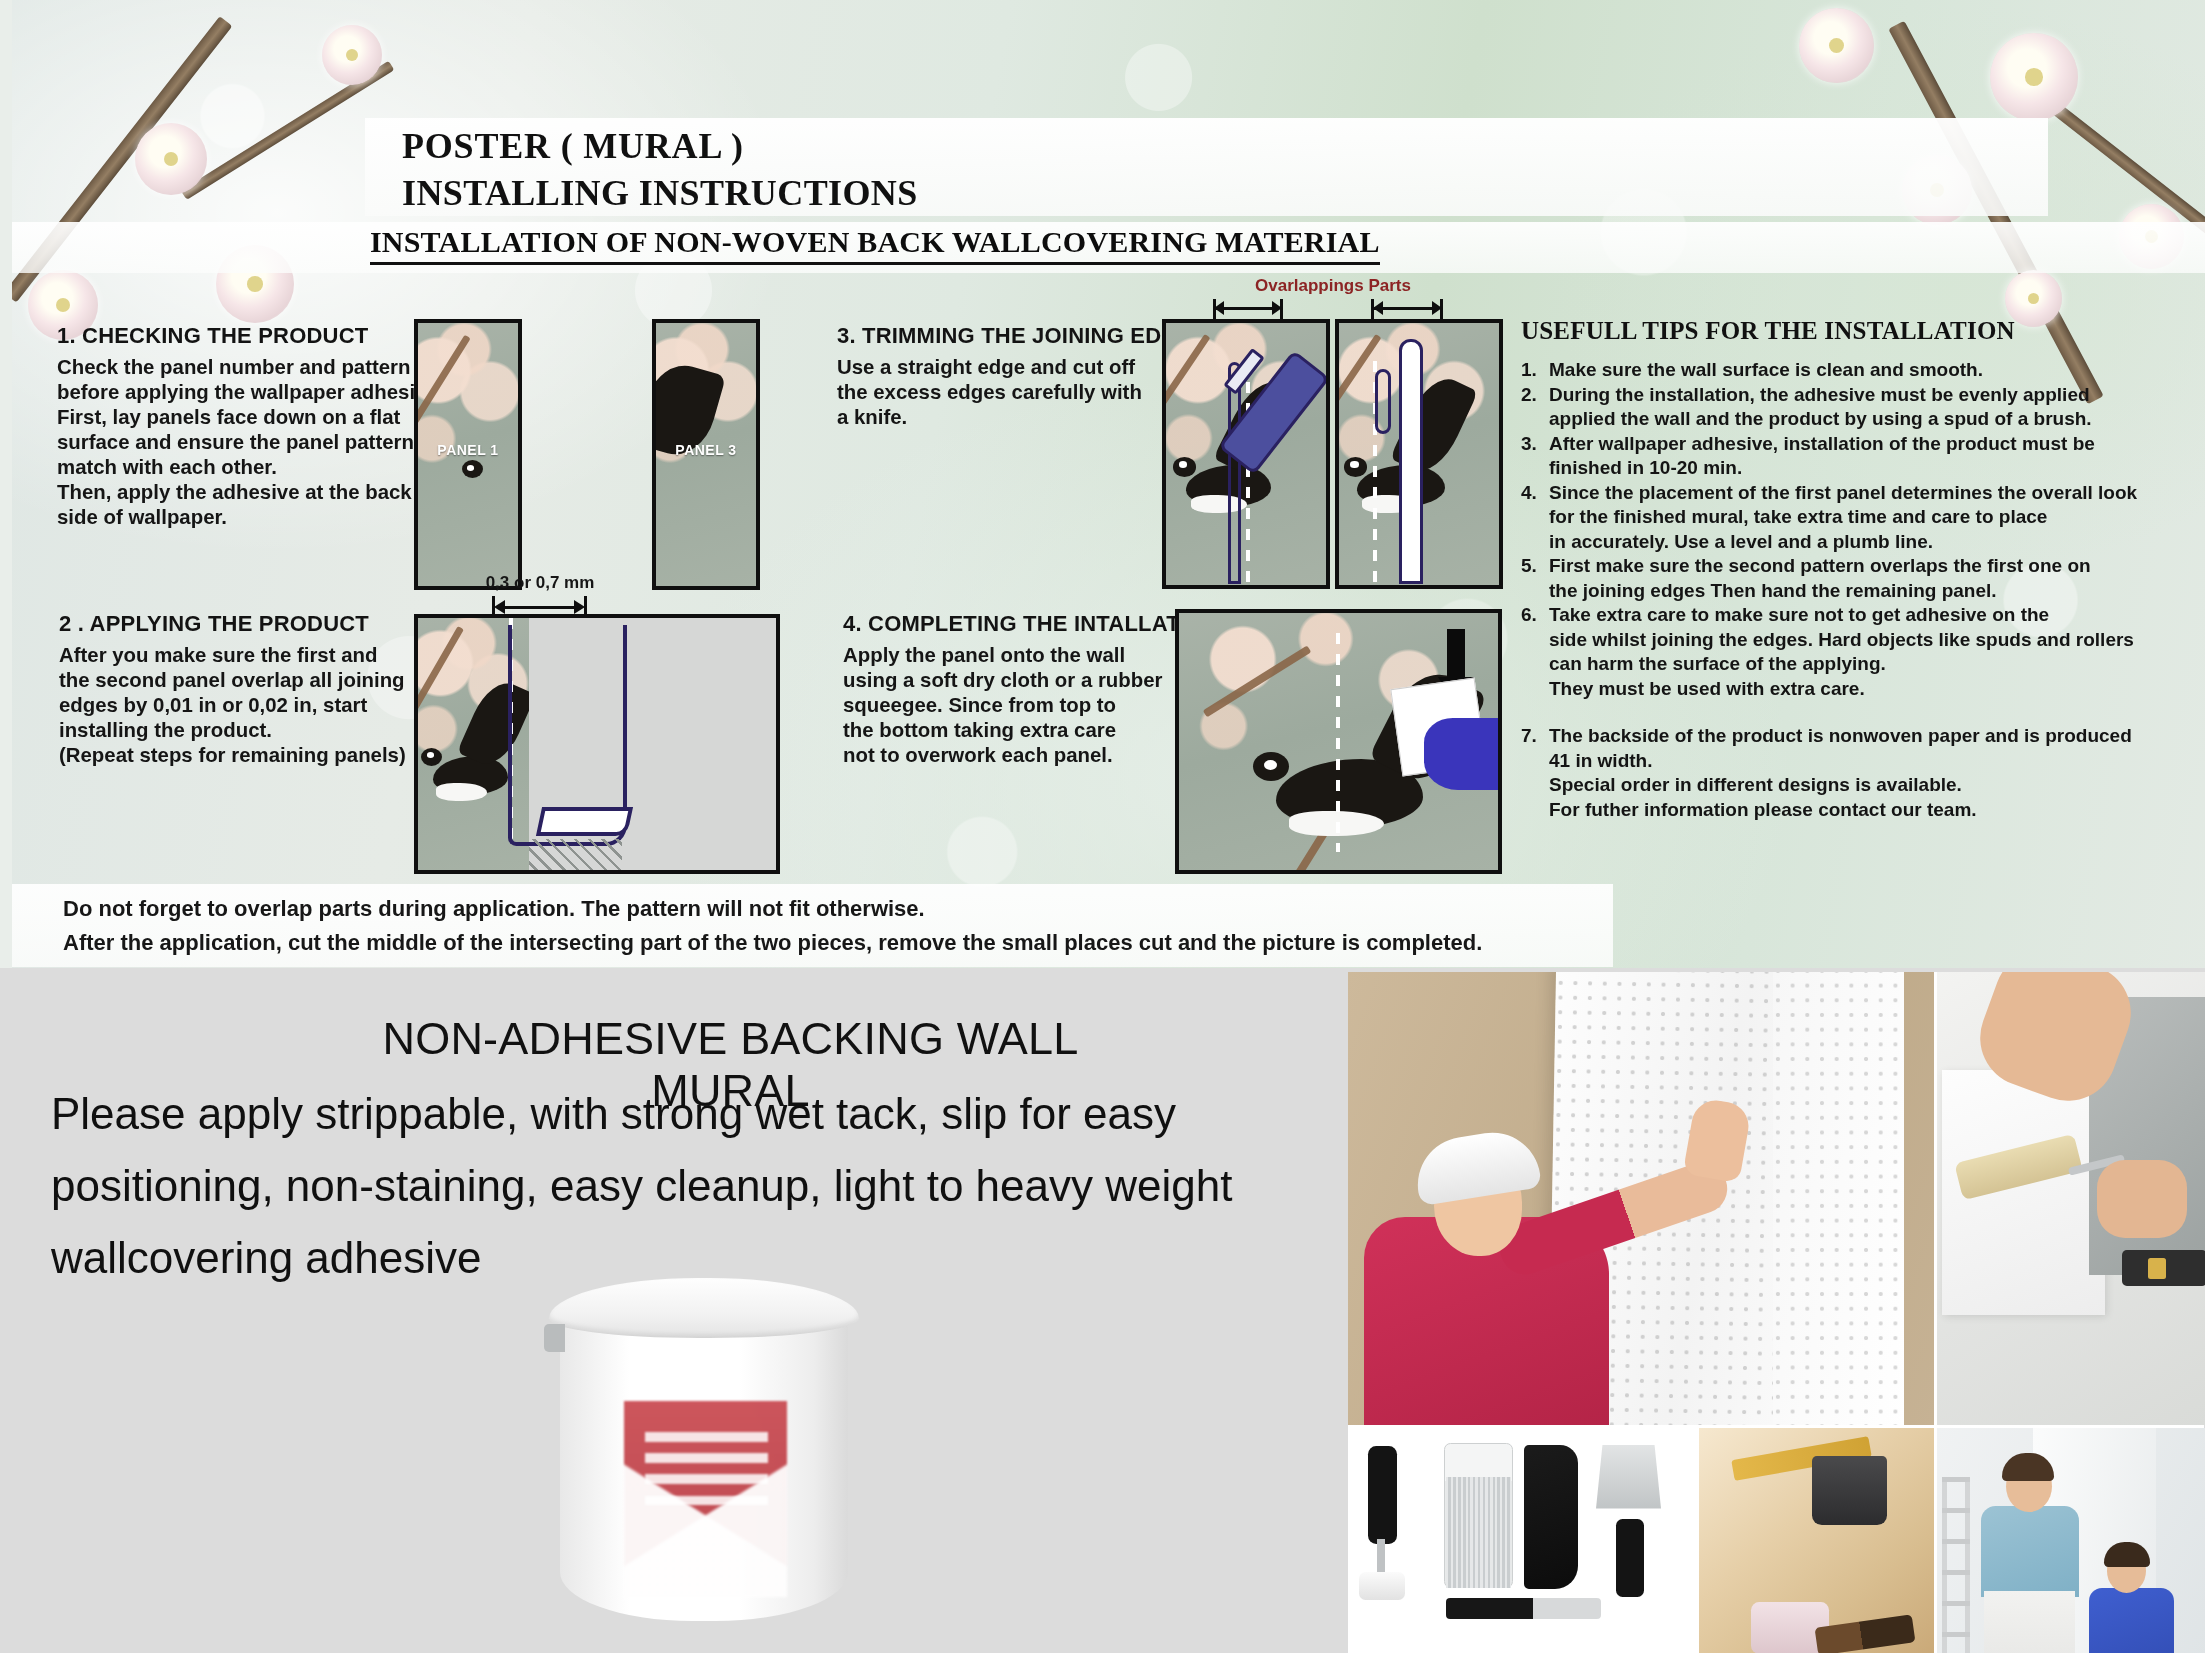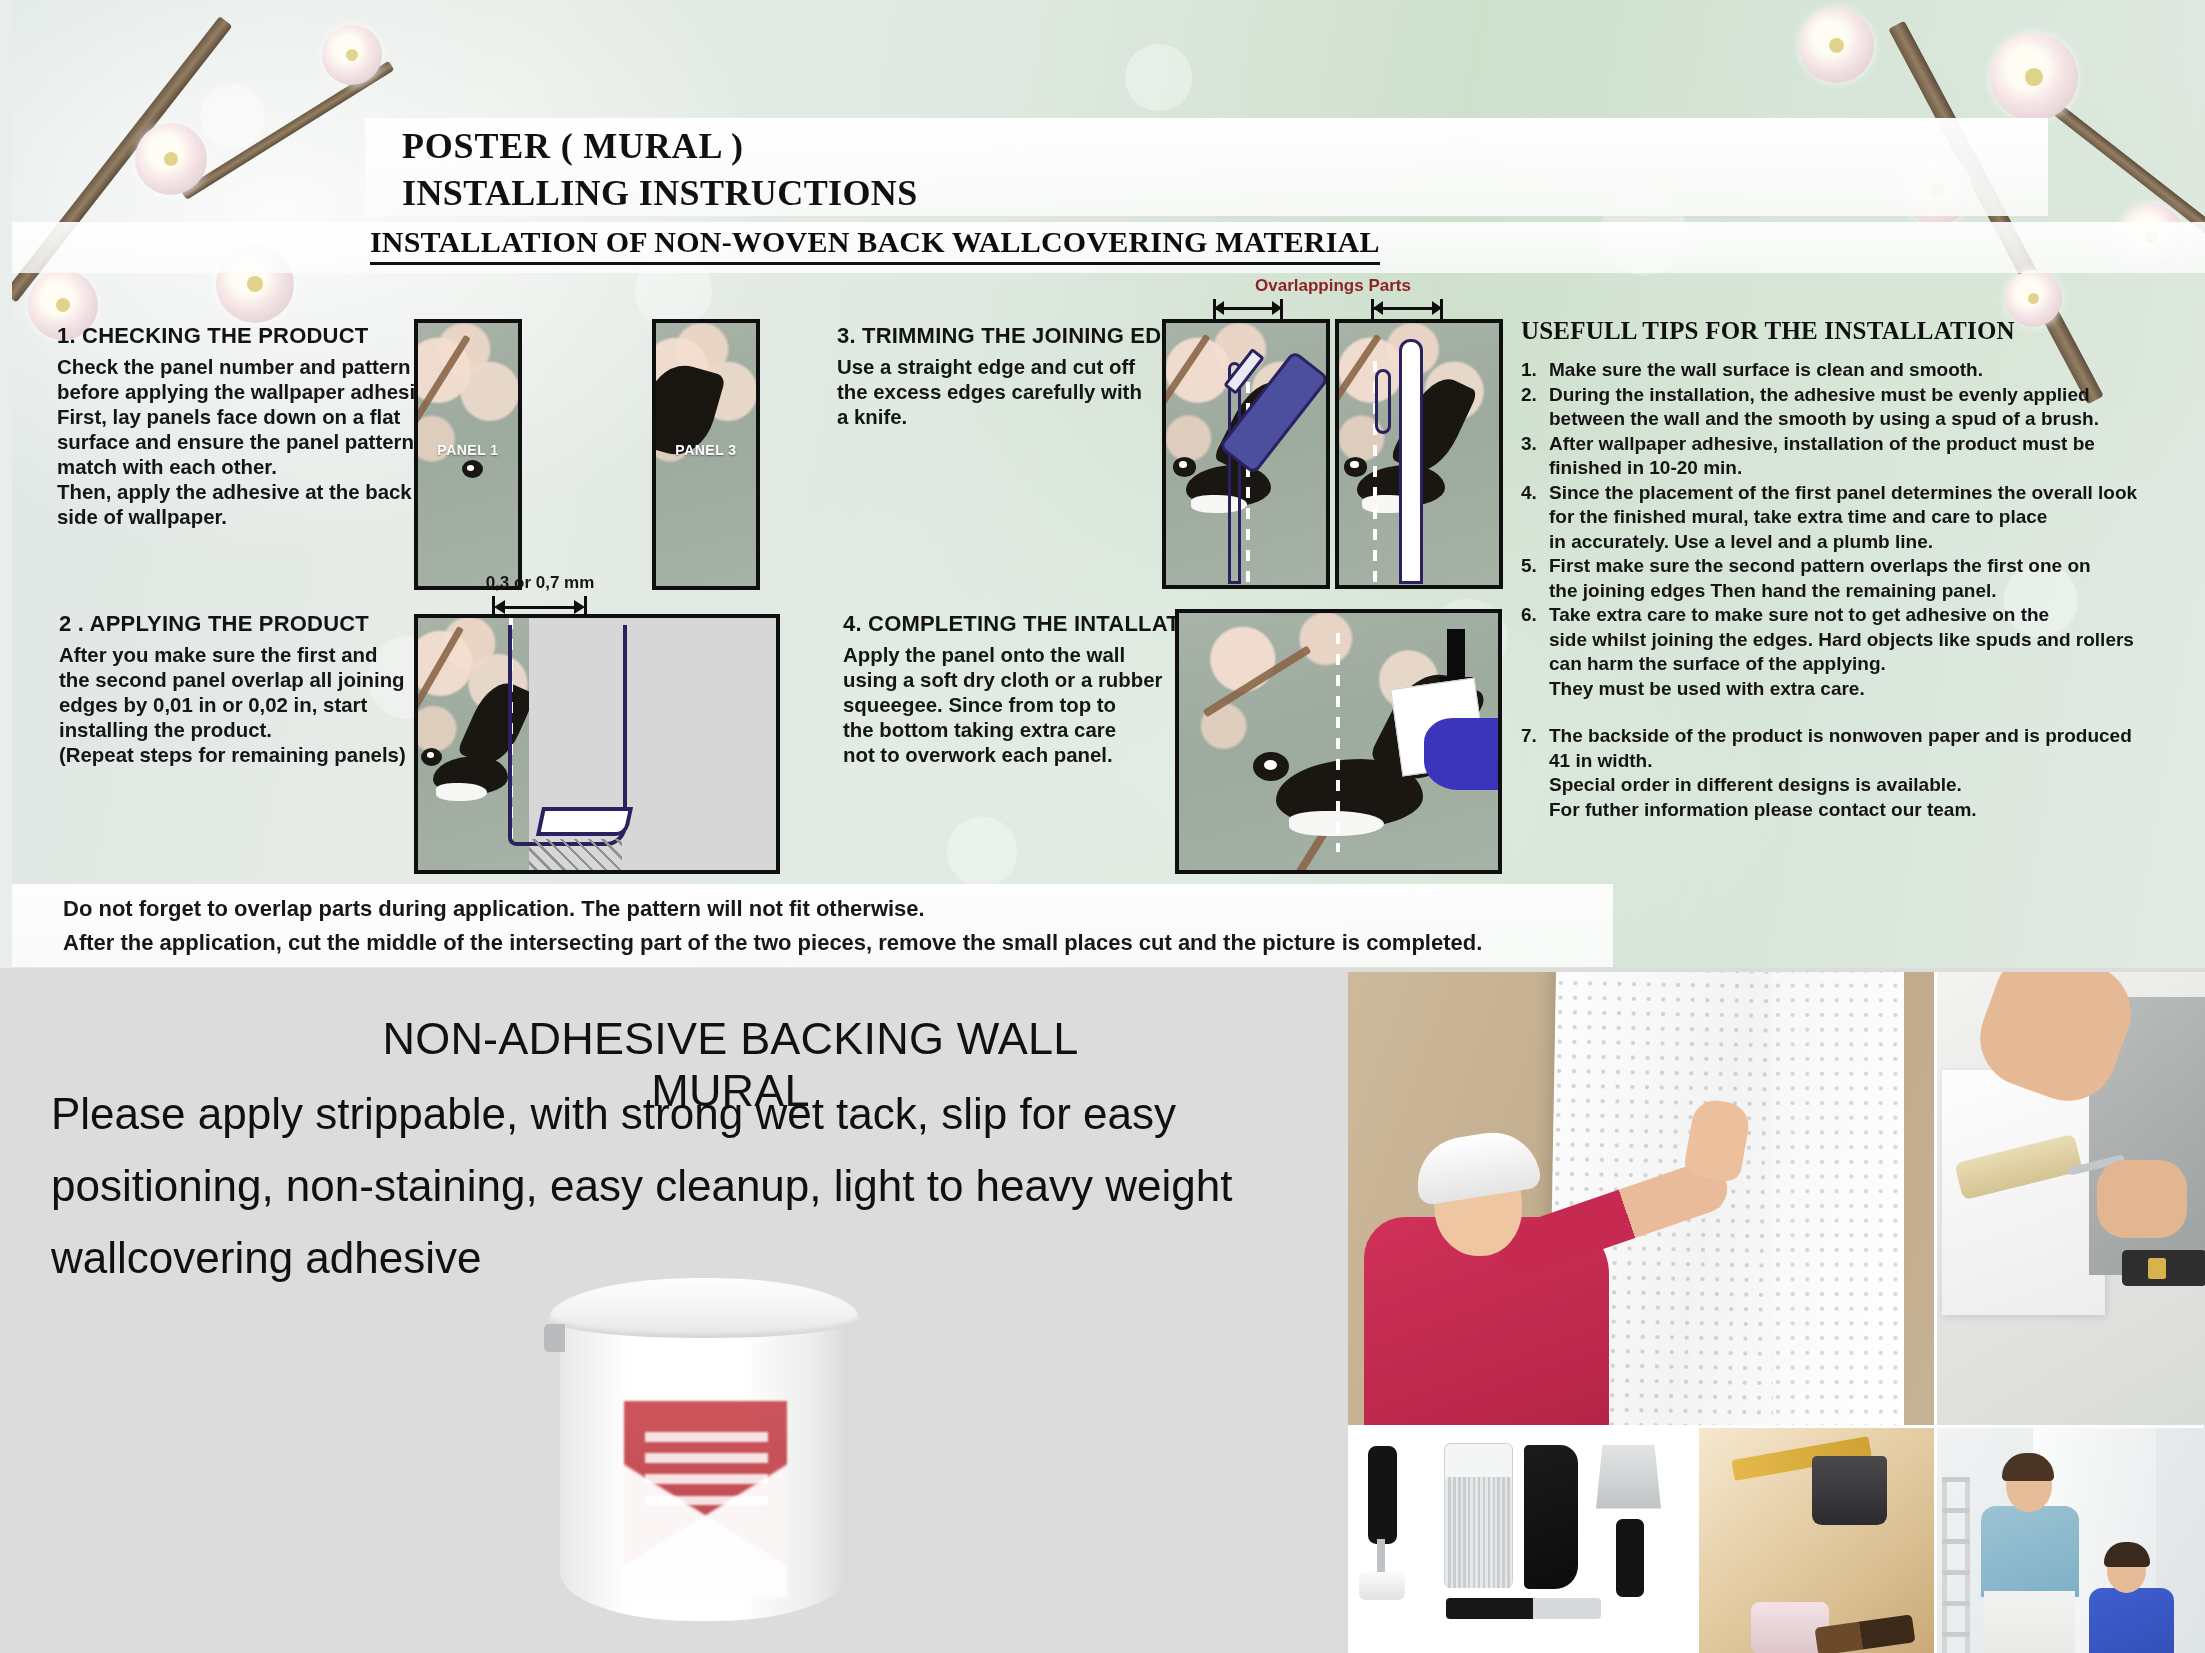--- a/index.html
+++ b/index.html
@@ -544,21 +544,21 @@
       <li>
         <span class="num">1.</span>
         <span class="txt">
           <div>Make sure the wall surface is clean and smooth.</div>
         </span>
       </li>
       <li>
         <span class="num">2.</span>
         <span class="txt">
           <div>During the installation, the adhesive must be evenly applied</div>
-          <div>between the wall and the smooth by using a spud of a brush.</div>
+          <div>applied the wall and the product by using a spud of a brush.</div>
         </span>
       </li>
       <li>
         <span class="num">3.</span>
         <span class="txt">
           <div>After wallpaper adhesive, installation of the product must be</div>
           <div>finished in 10-20 min.</div>
         </span>
       </li>
       <li>

